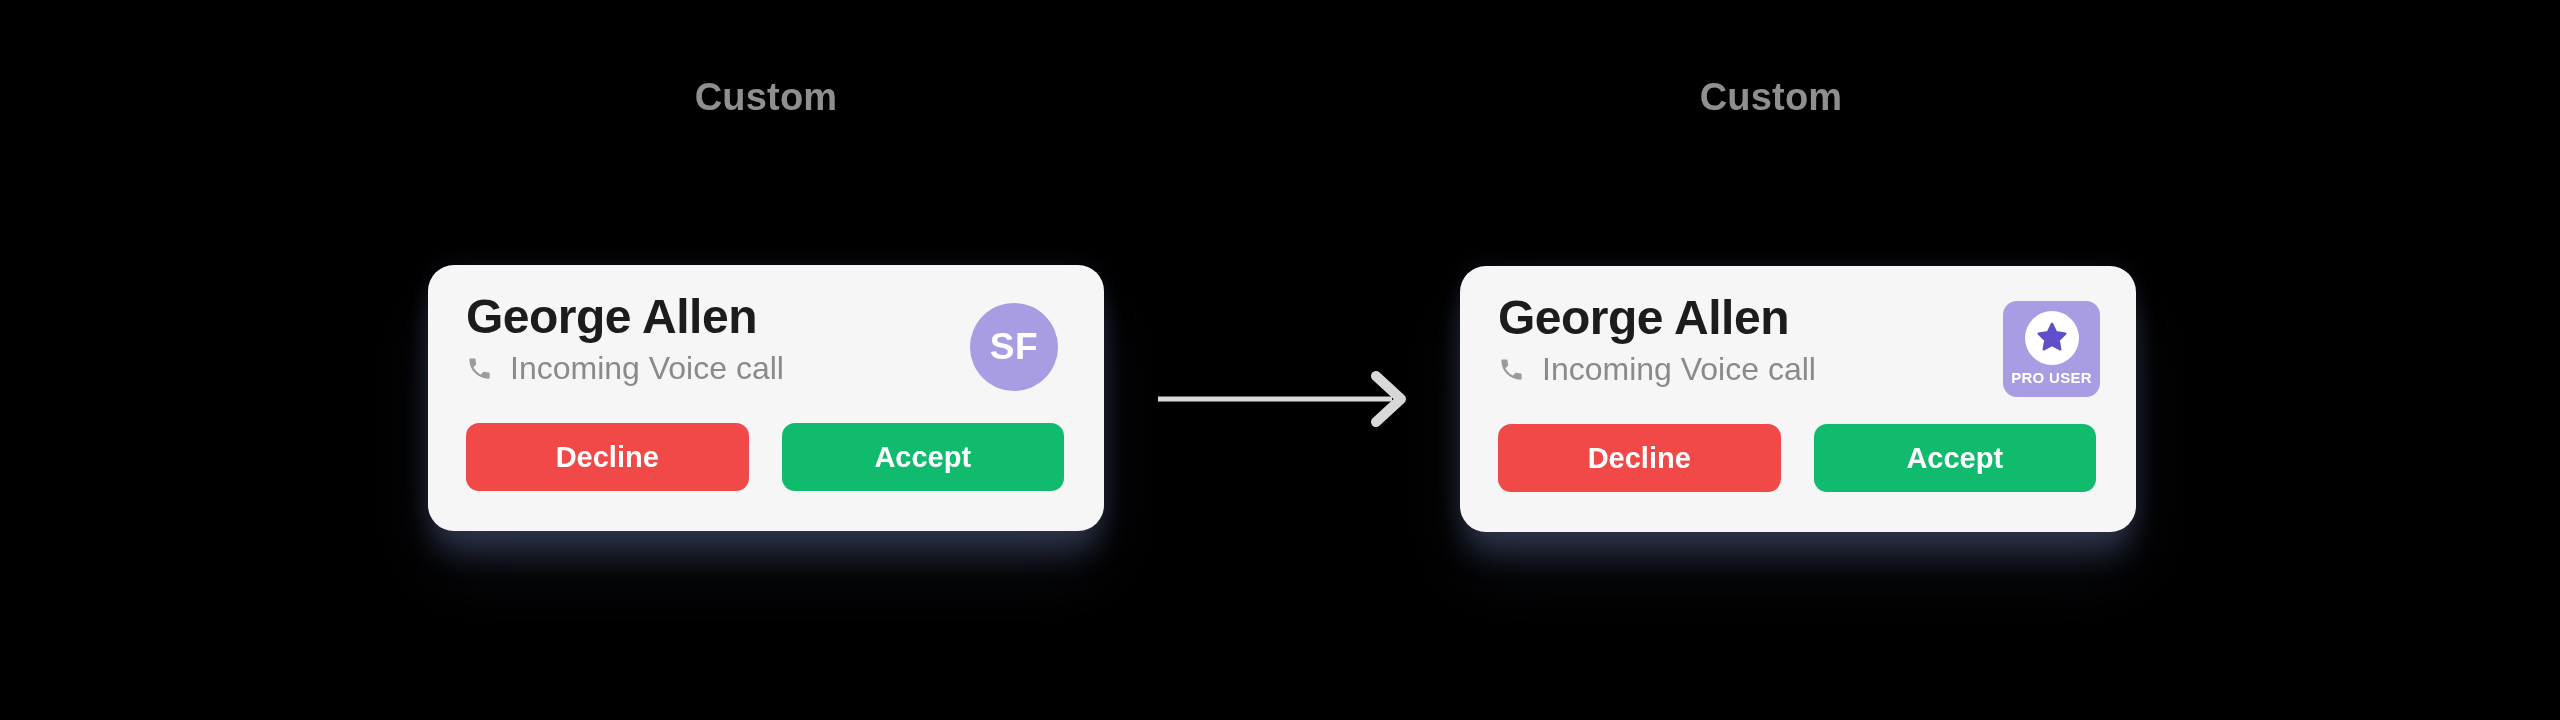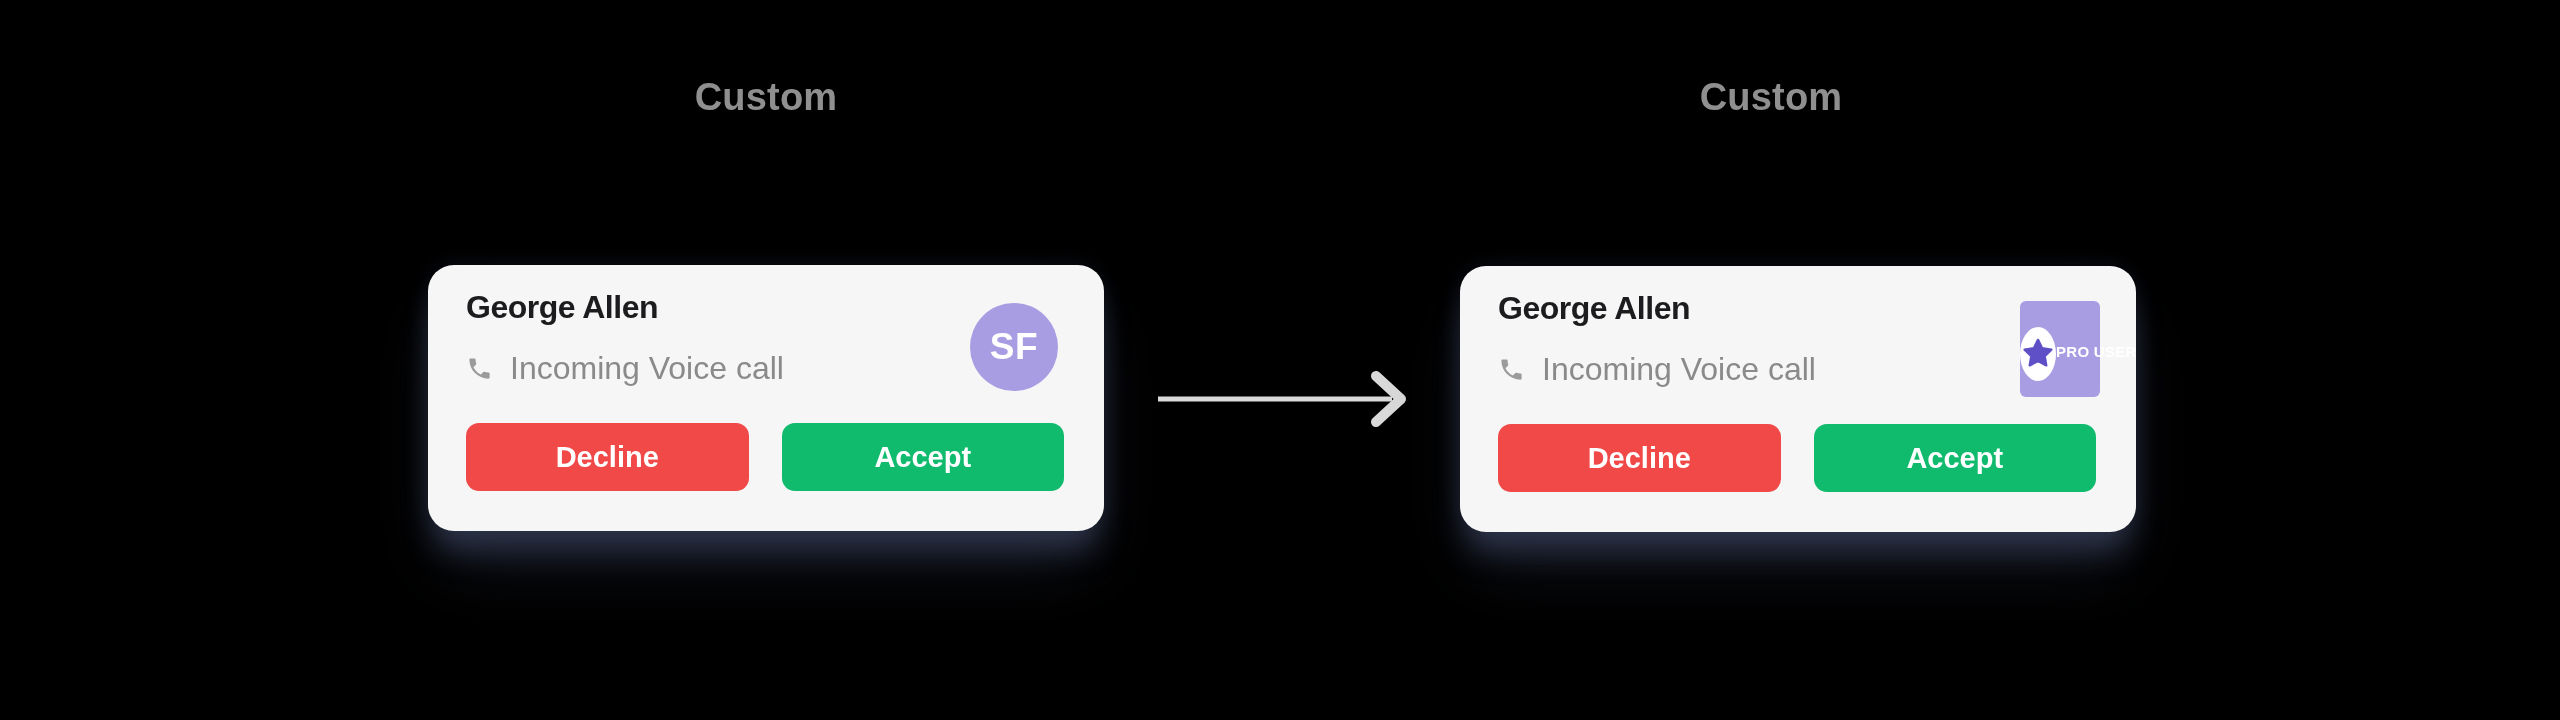--- a/index.html
+++ b/index.html
@@ -24,44 +24,44 @@
     box-shadow:
       0 26px 30px -8px rgba(46,54,76,0.95),
       0 42px 70px -12px rgba(38,44,62,0.55),
       0 0 26px rgba(42,48,66,0.40);
   }
   #card-default { left:428px;  top:265px; }
   #card-custom  { left:1460px; top:266px; }
 
   .caller-name {
     position:absolute; left:38px; top:24px;
-    font-size:32px; font-weight:700; letter-spacing:-0.5px;
+    font-size:48px; font-weight:700; letter-spacing:-0.5px;
     color:var(--name-text, #1C1C1E);
   }
   .call-subtitle {
     position:absolute; left:38px; top:82px; height:42px;
     display:flex; align-items:center; gap:17px;
     font-size:32px; color:var(--subtitle-text, #8A8A8A);
   }
   .phone-icon svg { display:block; }
 
   .avatar {
     position:absolute; top:38px; right:46px; width:88px; height:88px;
     border-radius:50%;
     background:var(--avatar-background, #A89DE2);
     display:flex; align-items:center; justify-content:center;
     font-size:37px; font-weight:700; color:var(--avatar-text, #FFFFFF);
     letter-spacing:0.5px;
   }
 
   .pro-badge {
-    position:absolute; top:35px; right:36px; width:80px; height:96px;
-    border-radius:6px;
+    position:absolute; top:35px; right:36px; width:97px; height:96px;
+    border-radius:14px;
     background:var(--badge-background, #A89DE2);
-    display:flex; flex-direction:row; align-items:center;
+    display:flex; flex-direction:column; align-items:center;
   }
   .badge-circle {
     margin-top:10px; width:54px; height:54px; border-radius:50%;
     background:#fff; display:flex; align-items:center; justify-content:center;
   }
   .badge-label {
     margin-top:4px; font-size:15px; font-weight:700; white-space:nowrap;
     color:var(--badge-text, #FFFFFF); letter-spacing:0.3px;
   }
 

